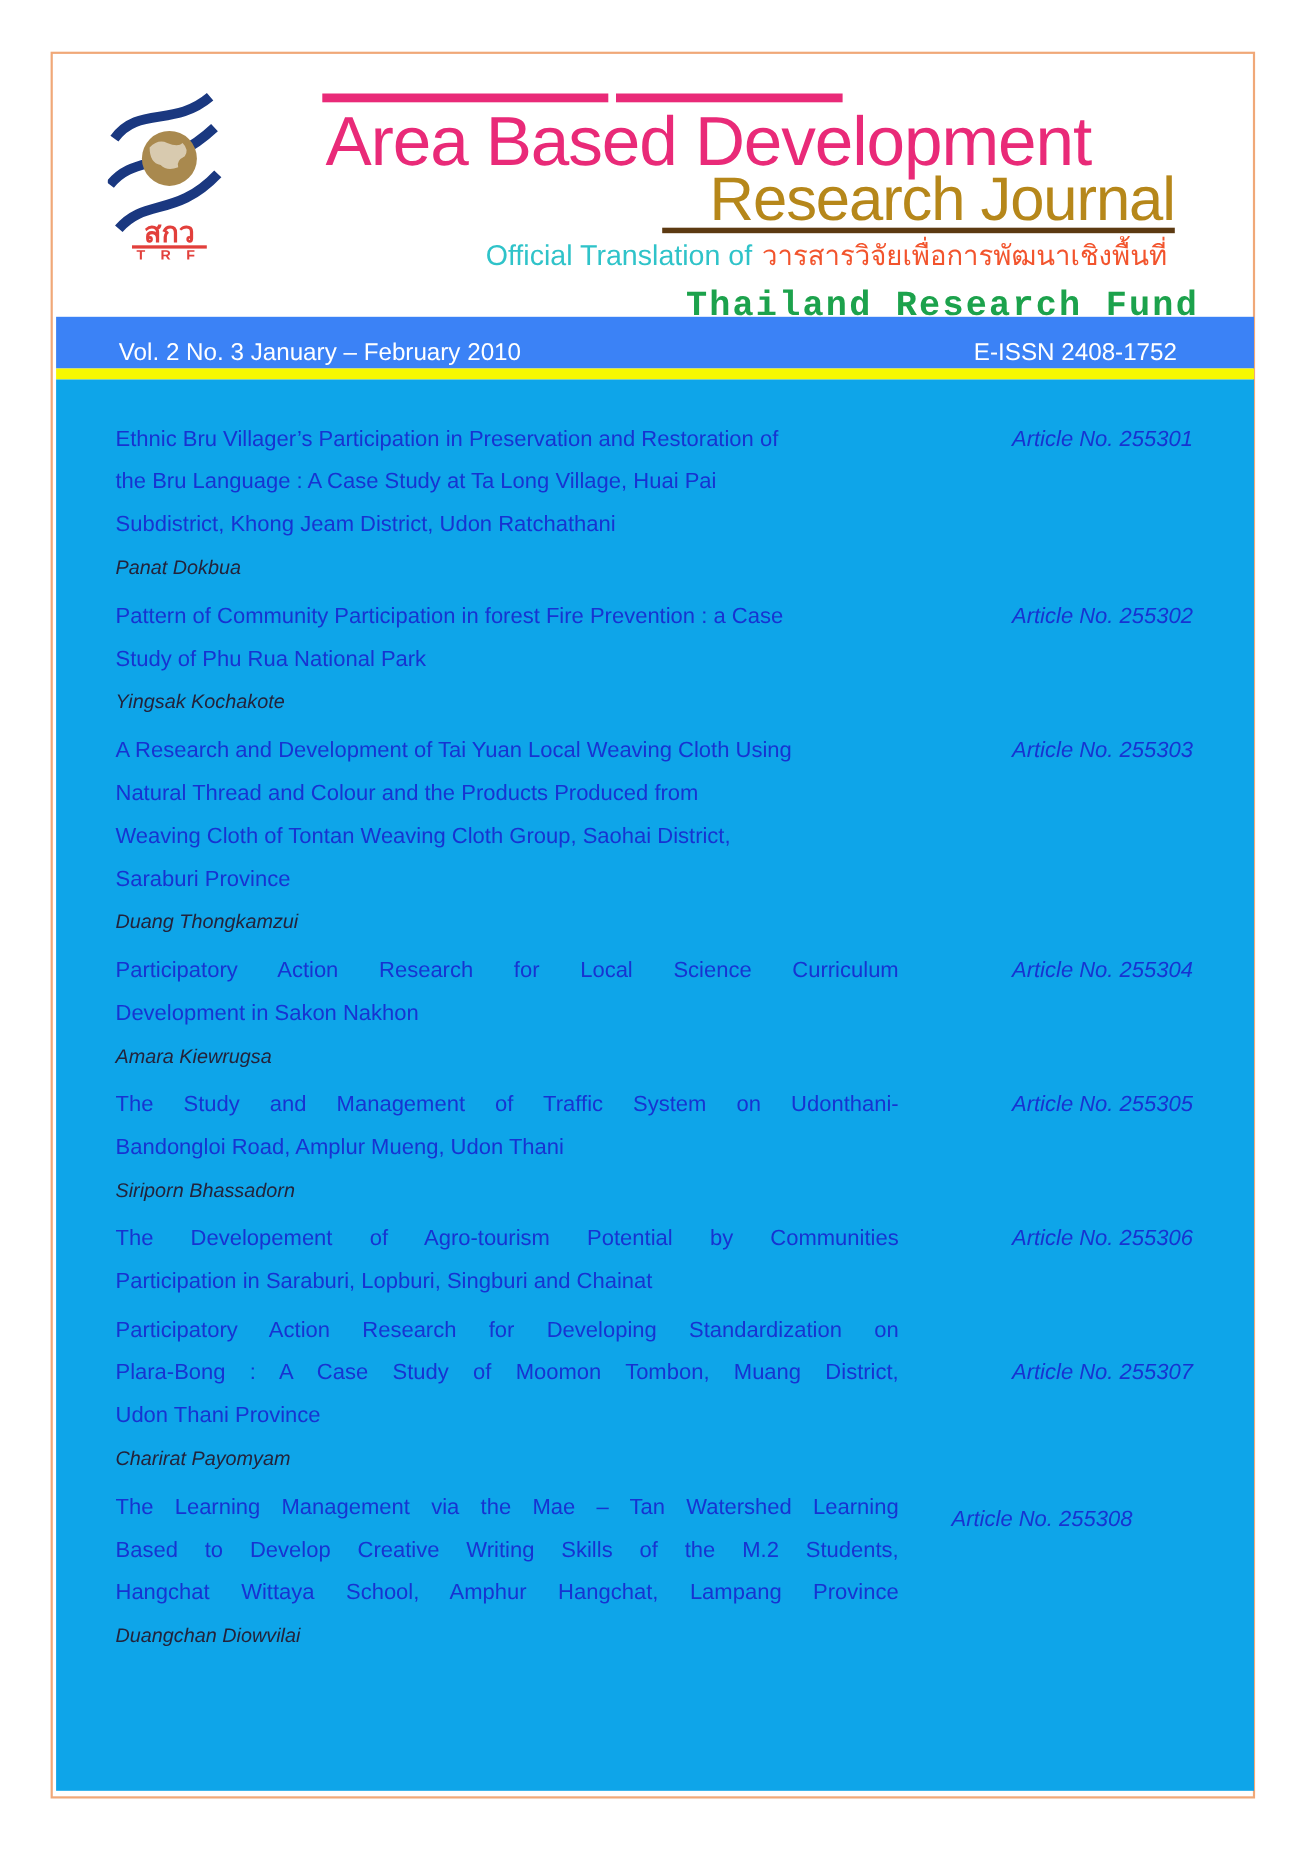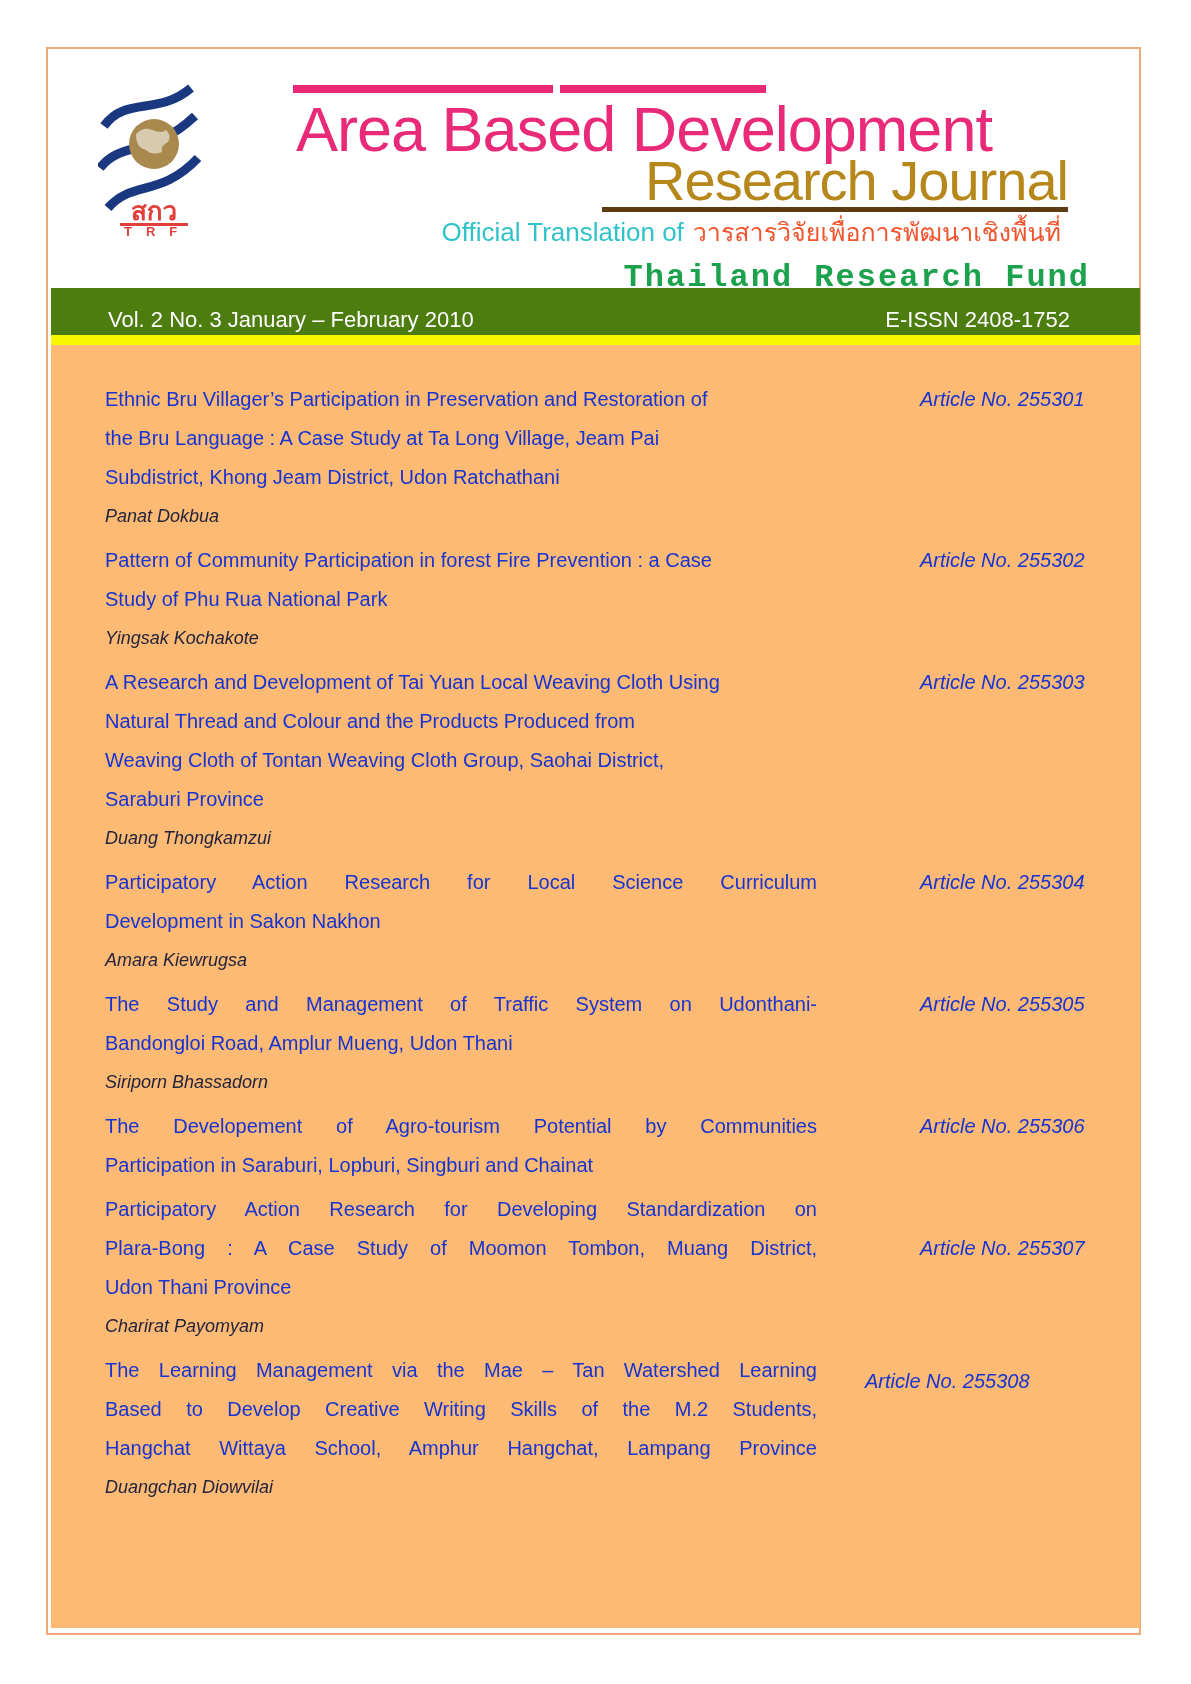--- a/index.html
+++ b/index.html
@@ -32,29 +32,29 @@
   .official-label { color:#2FC3C9; }
   .thai-name { color:#F2542D; font-size:25px; margin-left:9px; }
   .trf-line {
     position:absolute; top:259px; right:101px; white-space:nowrap;
     font-family:"Liberation Mono", monospace; font-weight:bold;
     font-size:32px; color:#1CA24C; letter-spacing:2px;
   }
   
   .volbar {
     position:absolute; left:51px; top:288px; width:1089px; height:47px;
-    background:#4d7c0f; color:#ffffff; font-size:22px;
+    background:#3b82f6; color:#ffffff; font-size:22px;
     display:flex; align-items:center; justify-content:space-between;
     padding:16px 70px 0 57px; box-sizing:border-box;
   }
   .yellow { position:absolute; left:51px; top:335px; width:1089px; height:10px; background:#F7F800; }
   
   .toc {
     position:absolute; left:51px; top:345px; width:1089px; height:1283px;
-    background:#fdba74; box-sizing:border-box;
+    background:#0ea5e9; box-sizing:border-box;
     padding:35px 0 0 54px;
   }
   .article { display:flex; margin-bottom:5px; }
   .title-block { width:712px; flex:none; }
   .title-line {
     font-size:20px; line-height:39px; color:#1733D1; white-space:nowrap;
   }
   .title-line.justify {
     white-space:normal; text-align:justify; text-align-last:justify;
   }
@@ -99,21 +99,21 @@
   <div class="volbar">
     <span>Vol. 2 No. 3 January – February 2010</span>
     <span>E-ISSN 2408-1752</span>
   </div>
   <div class="yellow"></div>
 
   <div class="toc">
   <div class="article">
     <div class="title-block">
           <div class="title-line">Ethnic Bru Villager’s Participation in Preservation and Restoration of</div>
-          <div class="title-line">the Bru Language : A Case Study at Ta Long Village, Jeam Pai</div>
+          <div class="title-line">the Bru Language : A Case Study at Ta Long Village, Huai Pai</div>
           <div class="title-line">Subdistrict, Khong Jeam District, Udon Ratchathani</div>
           <div class="author-line">Panat Dokbua</div>
         </div>
     <div class="article-no">Article No. 255301</div>
   </div>
 
   <div class="article">
     <div class="title-block">
           <div class="title-line">Pattern of Community Participation in forest Fire Prevention : a Case</div>
           <div class="title-line">Study of Phu Rua National Park</div>

